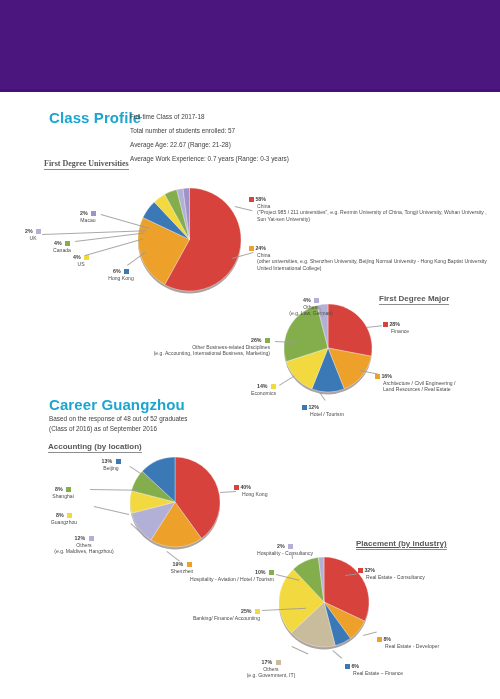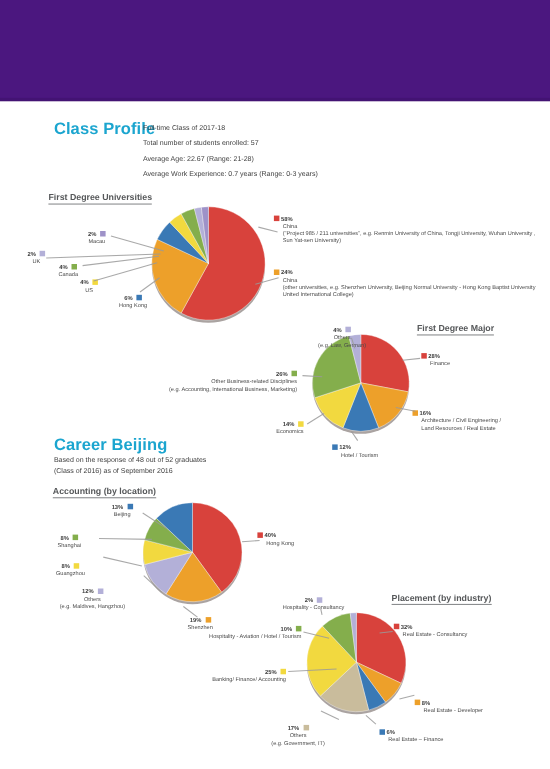--- a/index.html
+++ b/index.html
@@ -34,26 +34,26 @@
 
 <div id="banner"></div>
 <div id="banner-edge"></div>
 
 <div class="sec-title" style="left:49px;top:109px;">Class Profile</div>
 <div class="body-line" style="left:130px;top:112px;">Full-time Class of 2017-18</div>
 <div class="body-line" style="left:130px;top:126px;">Total number of students enrolled: 57</div>
 <div class="body-line" style="left:130px;top:140px;">Average Age: 22.67 (Range: 21-28)</div>
 <div class="body-line" style="left:130px;top:154px;">Average Work Experience: 0.7 years (Range: 0-3 years)</div>
 
-<div class="sub-title" style="left:44px;top:175px;">First Degree Universities</div>
+<div class="sub-title" style="left:44px;top:159px;font-family:Liberation Serif, serif;">First Degree Universities</div>
 <div class="sub-title" style="left:379px;top:294px;">First Degree Major</div>
 <div class="sub-title" style="left:48px;top:442px;">Accounting (by location)</div>
-<div class="sub-title" style="left:356px;top:539px;">Placement (by industry)</div>
-
-<div class="sec-title" style="left:49px;top:396px;">Career Beijing</div>
+<div class="sub-title" style="left:356px;top:539px;text-decoration:underline;">Placement (by industry)</div>
+
+<div class="sec-title" style="left:49px;top:396px;">Career Guangzhou</div>
 <div class="body-line" style="left:49px;top:414px;">Based on the response of 48 out of 52 graduates</div>
 <div class="body-line" style="left:49px;top:424px;">(Class of 2016) as of September 2016</div>
 
 <div class="chart" style="left:137px;top:187px;">
   <svg id="pie0" width="105" height="105" viewBox="-53 -53 106 106">
       <ellipse cx="0" cy="2.4" rx="52" ry="52" fill="#9b9391" opacity="0.85"></ellipse>
       <path d="M 0 0 L 0.00 -52.00 A 52 52 0 1 1 -25.05 45.57 Z" fill="#d8423c" stroke="#ffffff" stroke-width="0.35"></path>
       <path d="M 0 0 L -25.05 45.57 A 52 52 0 0 1 -47.05 -22.14 Z" fill="#eda02a" stroke="#ffffff" stroke-width="0.35"></path>
       <path d="M 0 0 L -47.05 -22.14 A 52 52 0 0 1 -35.60 -37.91 Z" fill="#3a79b5" stroke="#ffffff" stroke-width="0.35"></path>
       <path d="M 0 0 L -35.60 -37.91 A 52 52 0 0 1 -25.05 -45.57 Z" fill="#f2d93f" stroke="#ffffff" stroke-width="0.35"></path>

